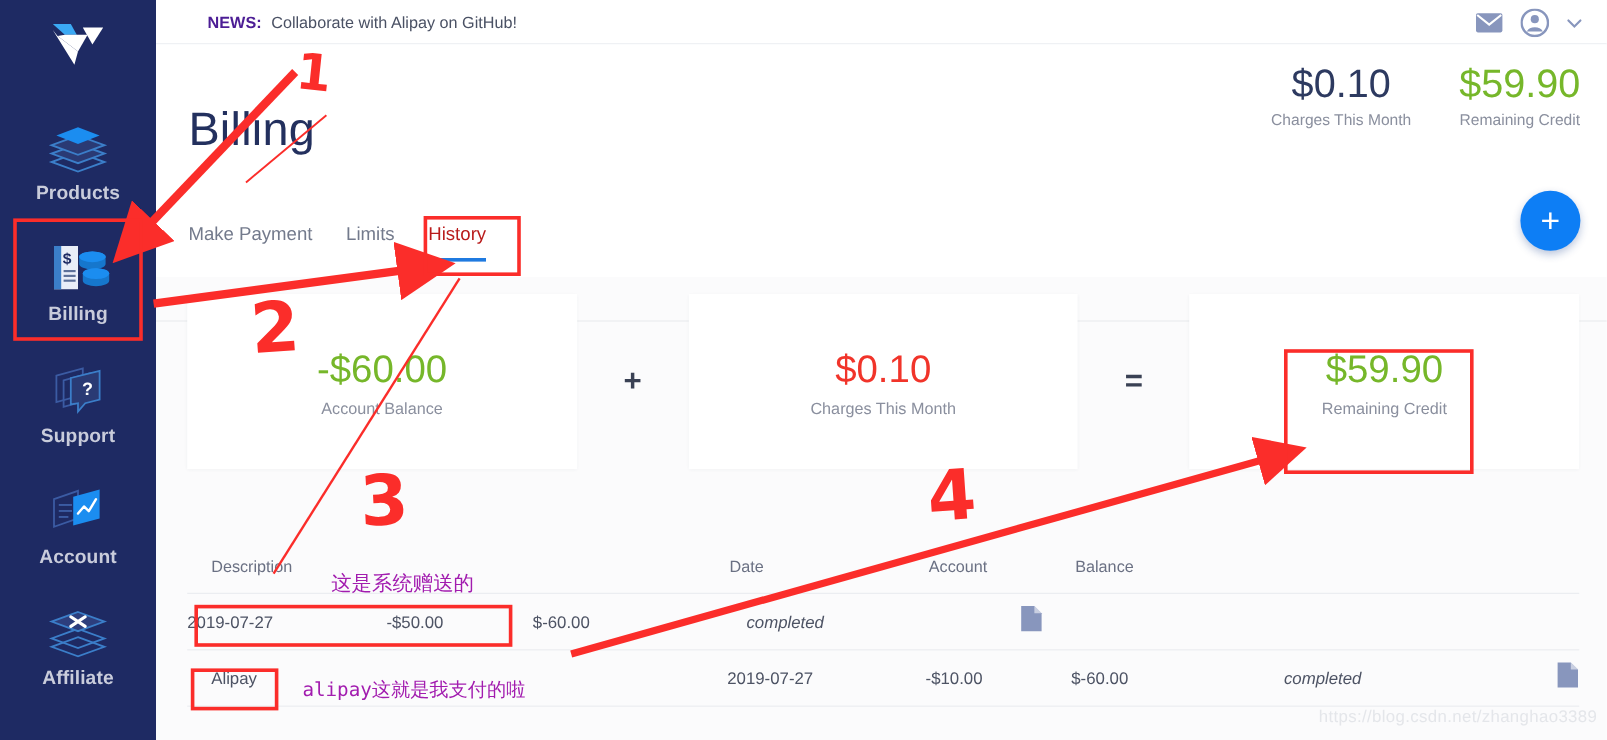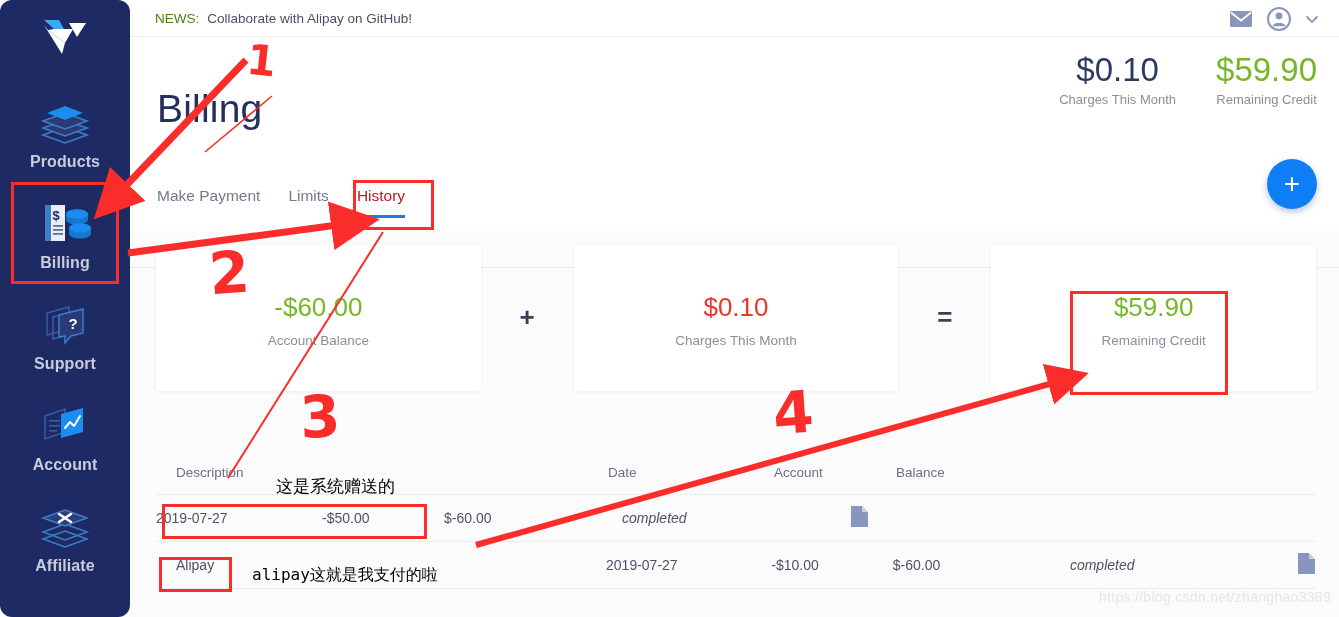--- a/index.html
+++ b/index.html
@@ -9,21 +9,21 @@
     font-family: "Liberation Sans", sans-serif;
     background: #ffffff;
   }
   #root { position: relative; width: 1339px; height: 617px; }
 
   
   .sidebar {
     position: absolute; left: 0; top: 0;
     width: 130px; height: 617px;
     background: #1e2a63;
-    display: flex; flex-direction: column; align-items: center; border-radius: 12px;
+    display: flex; flex-direction: column; align-items: center;
   }
   .logo-wrap { margin-top: 12px; margin-bottom: 22px; width: 62px; height: 50px;
     display: flex; align-items: center; justify-content: center; }
   .nav-item {
     width: 100%; height: 101px;
     display: flex; flex-direction: column;
     align-items: center; justify-content: center;
     cursor: pointer;
   }
   .nav-ico { width: 56px; height: 48px; display: flex; align-items: center; justify-content: center; }
@@ -37,21 +37,21 @@
     position: absolute; left: 130px; top: 0;
     width: 1209px; height: 617px;
     background: #fbfbfc;
   }
   .topbar {
     position: absolute; left:0; top: 0; width: 1209px; height: 37px;
     background: #ffffff;
     border-bottom: 1px solid #eceef2;
     display: flex; align-items: center;
   }
-  .news-label { margin-left: 25px; color: #4d7c0f; font-weight: normal; font-size: 13.5px; }
+  .news-label { margin-left: 43px; color: #4c1d95; font-weight: bold; font-size: 13.5px; }
   .news-text { margin-left: 8px; color: #4a5164; font-size: 13.5px; }
   .topbar-right { position: absolute; right: 20px; top: 0; height: 37px;
     display: flex; align-items: center; gap: 14px; }
   .ic-btn { display: flex; align-items: center; justify-content: center; cursor: pointer; }
 
   .page-white {
     position: absolute; left: 0; top: 37px; width: 1209px; height: 194px;
     background: #ffffff;
   }
   .page-title {
@@ -93,21 +93,21 @@
   }
 
   
   .cards { position: absolute; left: 26px; top: 240px; width: 1160px; height: 155px;
     display: flex; align-items: center; }
   .card {
     width: 325px; height: 146px; background: #fff;
     display: flex; flex-direction: column; align-items: center; justify-content: center;
     box-shadow: 0 1px 3px rgba(40,50,90,.07);
   }
-  .card-val { font-size: 26px; font-weight: 300; line-height: 40px; }
+  .card-val { font-size: 32px; font-weight: 300; line-height: 40px; }
   .card-lbl { font-size: 13.5px; color: #8a8f9e; margin-top: 6px; }
   .v-green { color: #76b72a; }
   .v-red { color: #f1342a; }
   .op { width: 93px; text-align: center; font-size: 26px; color: #3a4154; font-weight: 600; }
 
   
   .tbl { position: absolute; left: 26px; top: 450px; width: 1160px; }
   .trow { display: flex; align-items: center; border-bottom: 1px solid #ebedf1; height: 47px; }
   .trow.head { height: 45px; }
   .th { font-size: 13.5px; color: #6a7083; }
@@ -124,21 +124,21 @@
     font-size: 14px; color: #e4e6ea; letter-spacing: .3px; white-space: nowrap;
   }
 
   
   .anno { position: absolute; left: 0; top: 0; width: 1339px; height: 617px; pointer-events: none; }
   .anno-num {
     position: absolute; color: #fb2d2a; font-weight: bold;
     font-family: "DejaVu Sans", sans-serif;
   }
   .anno-cn {
-    position: absolute; color: #000000; font-size: 17px; white-space: nowrap;
+    position: absolute; color: #a21caf; font-size: 17px; white-space: nowrap;
     font-family: "DejaVu Sans", sans-serif;
   }
   .anno-cn.mono { font-family: "DejaVu Sans Mono", monospace; font-size: 16px; }
   .anno-box { position: absolute; border: 3px solid #fb2d2a; }
 </style>
 </head>
 <body>
 
 <div id="root">
 

